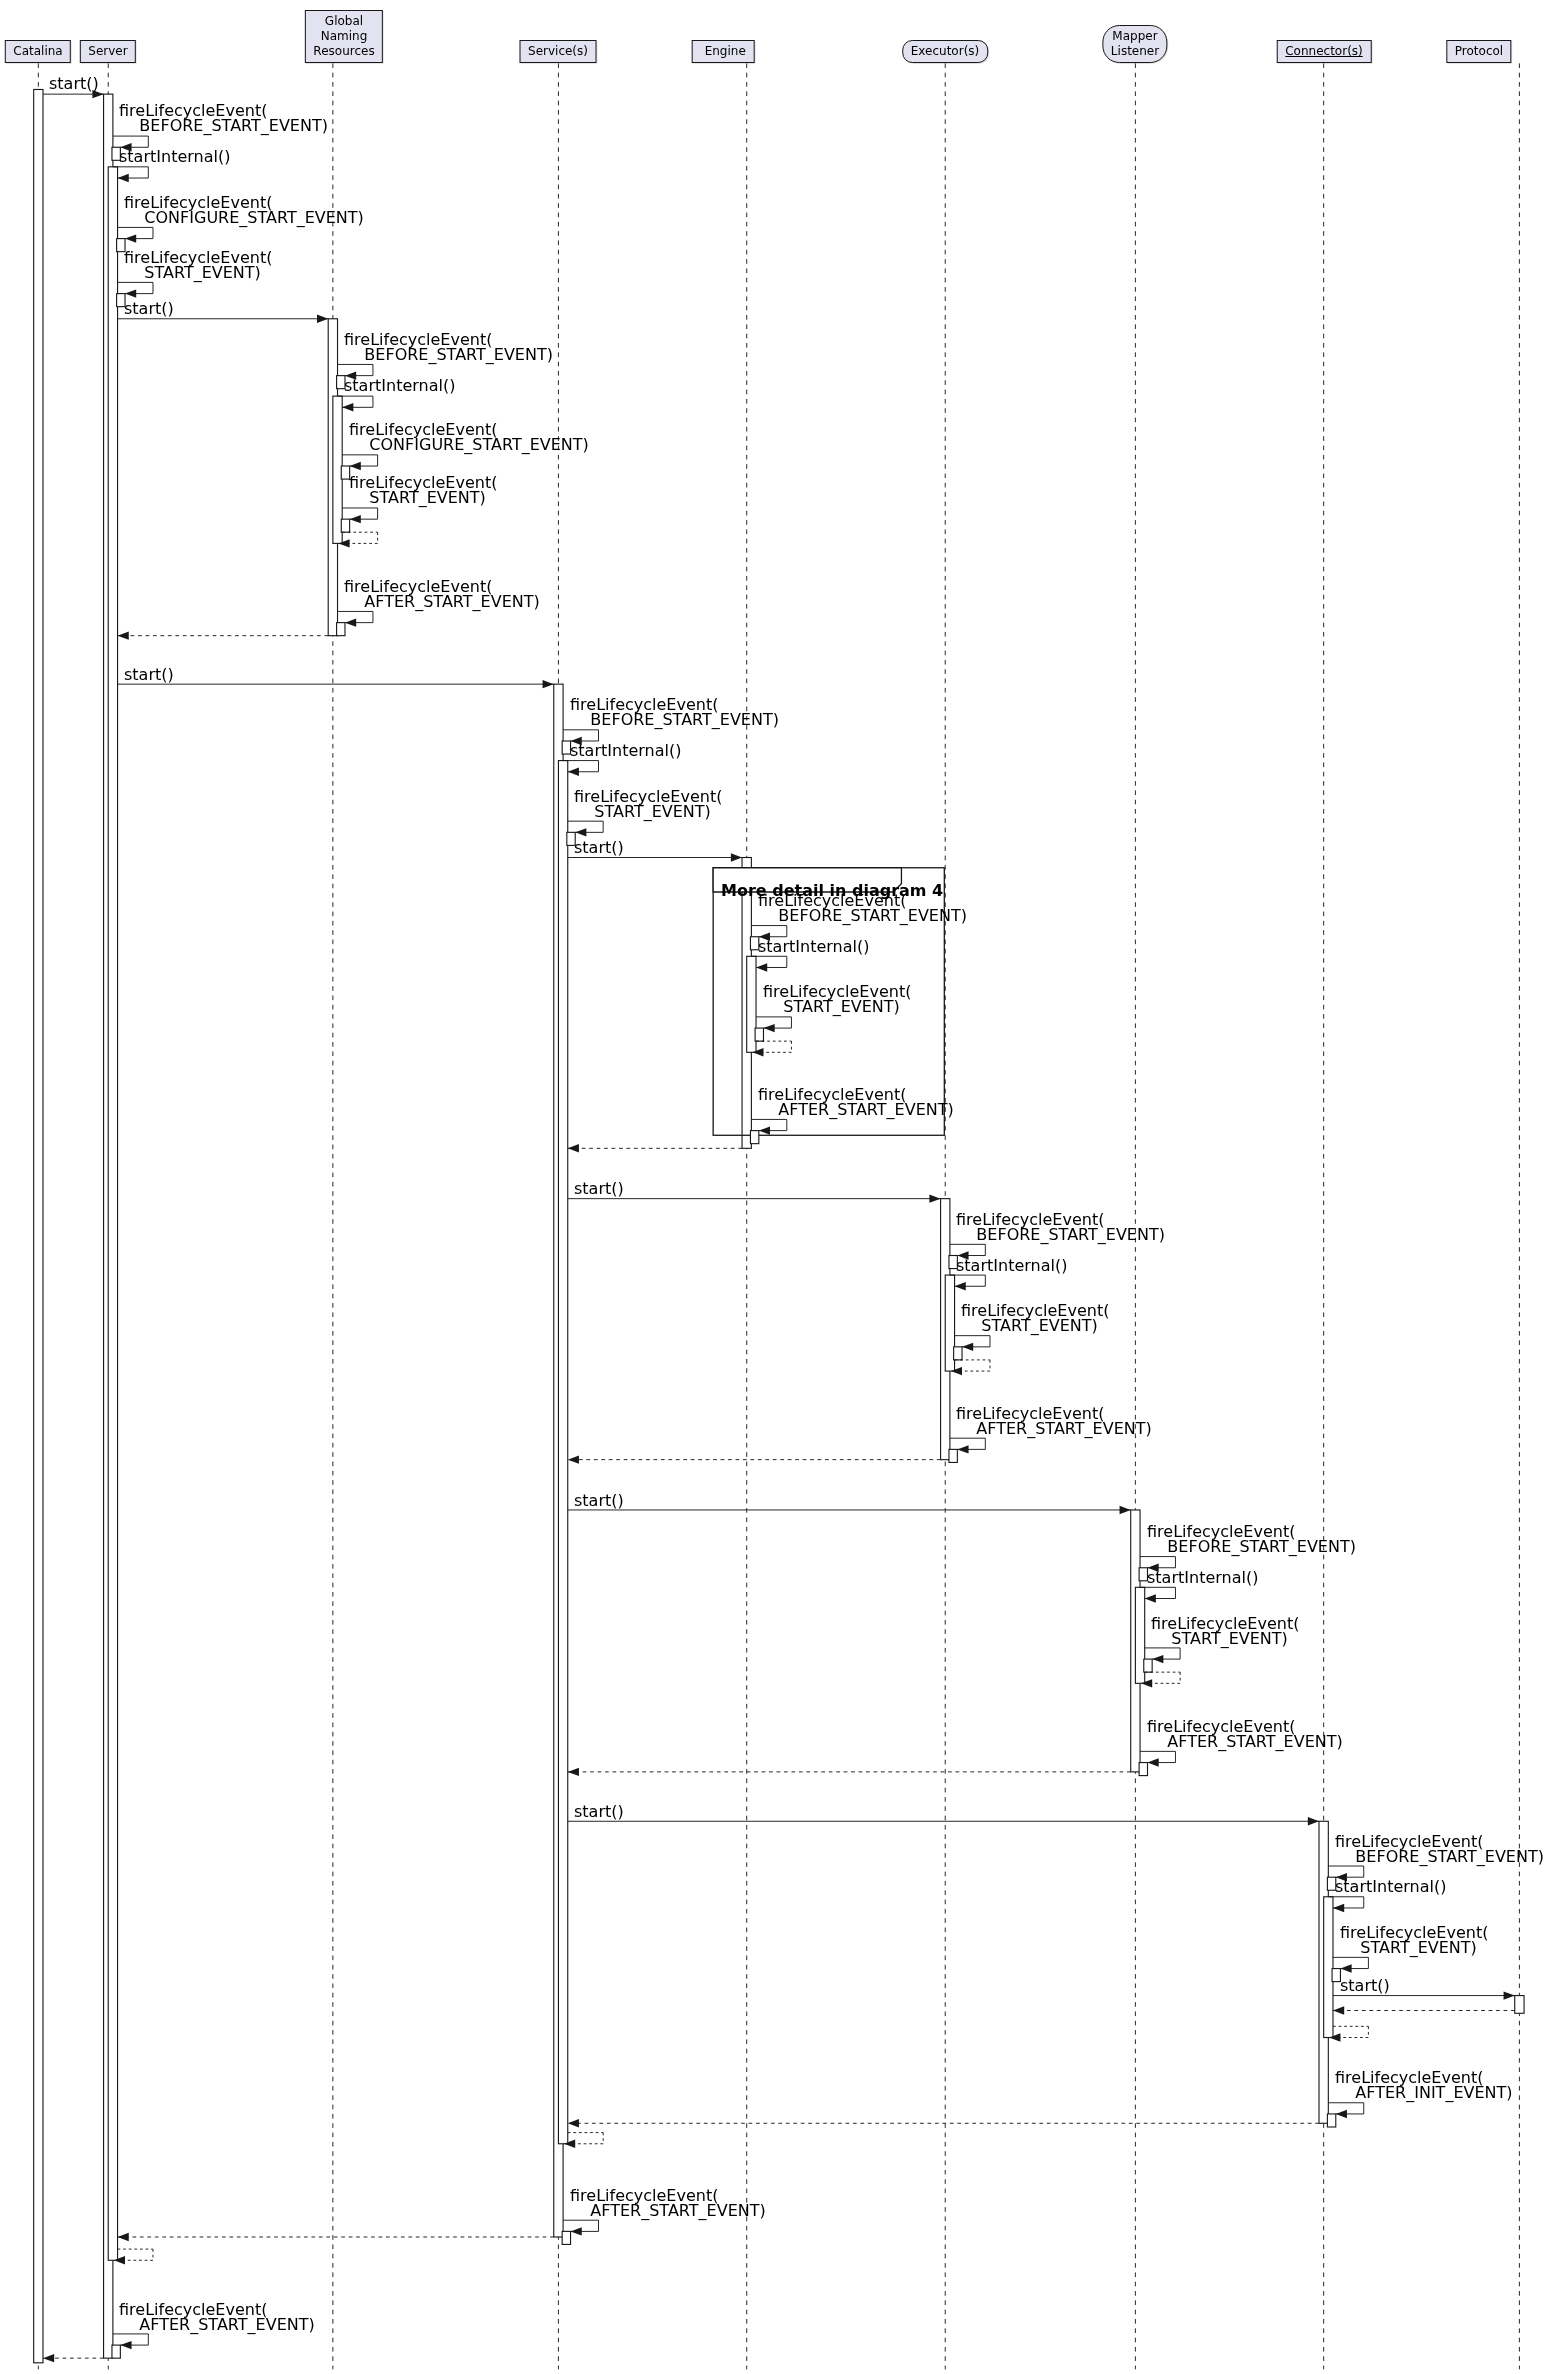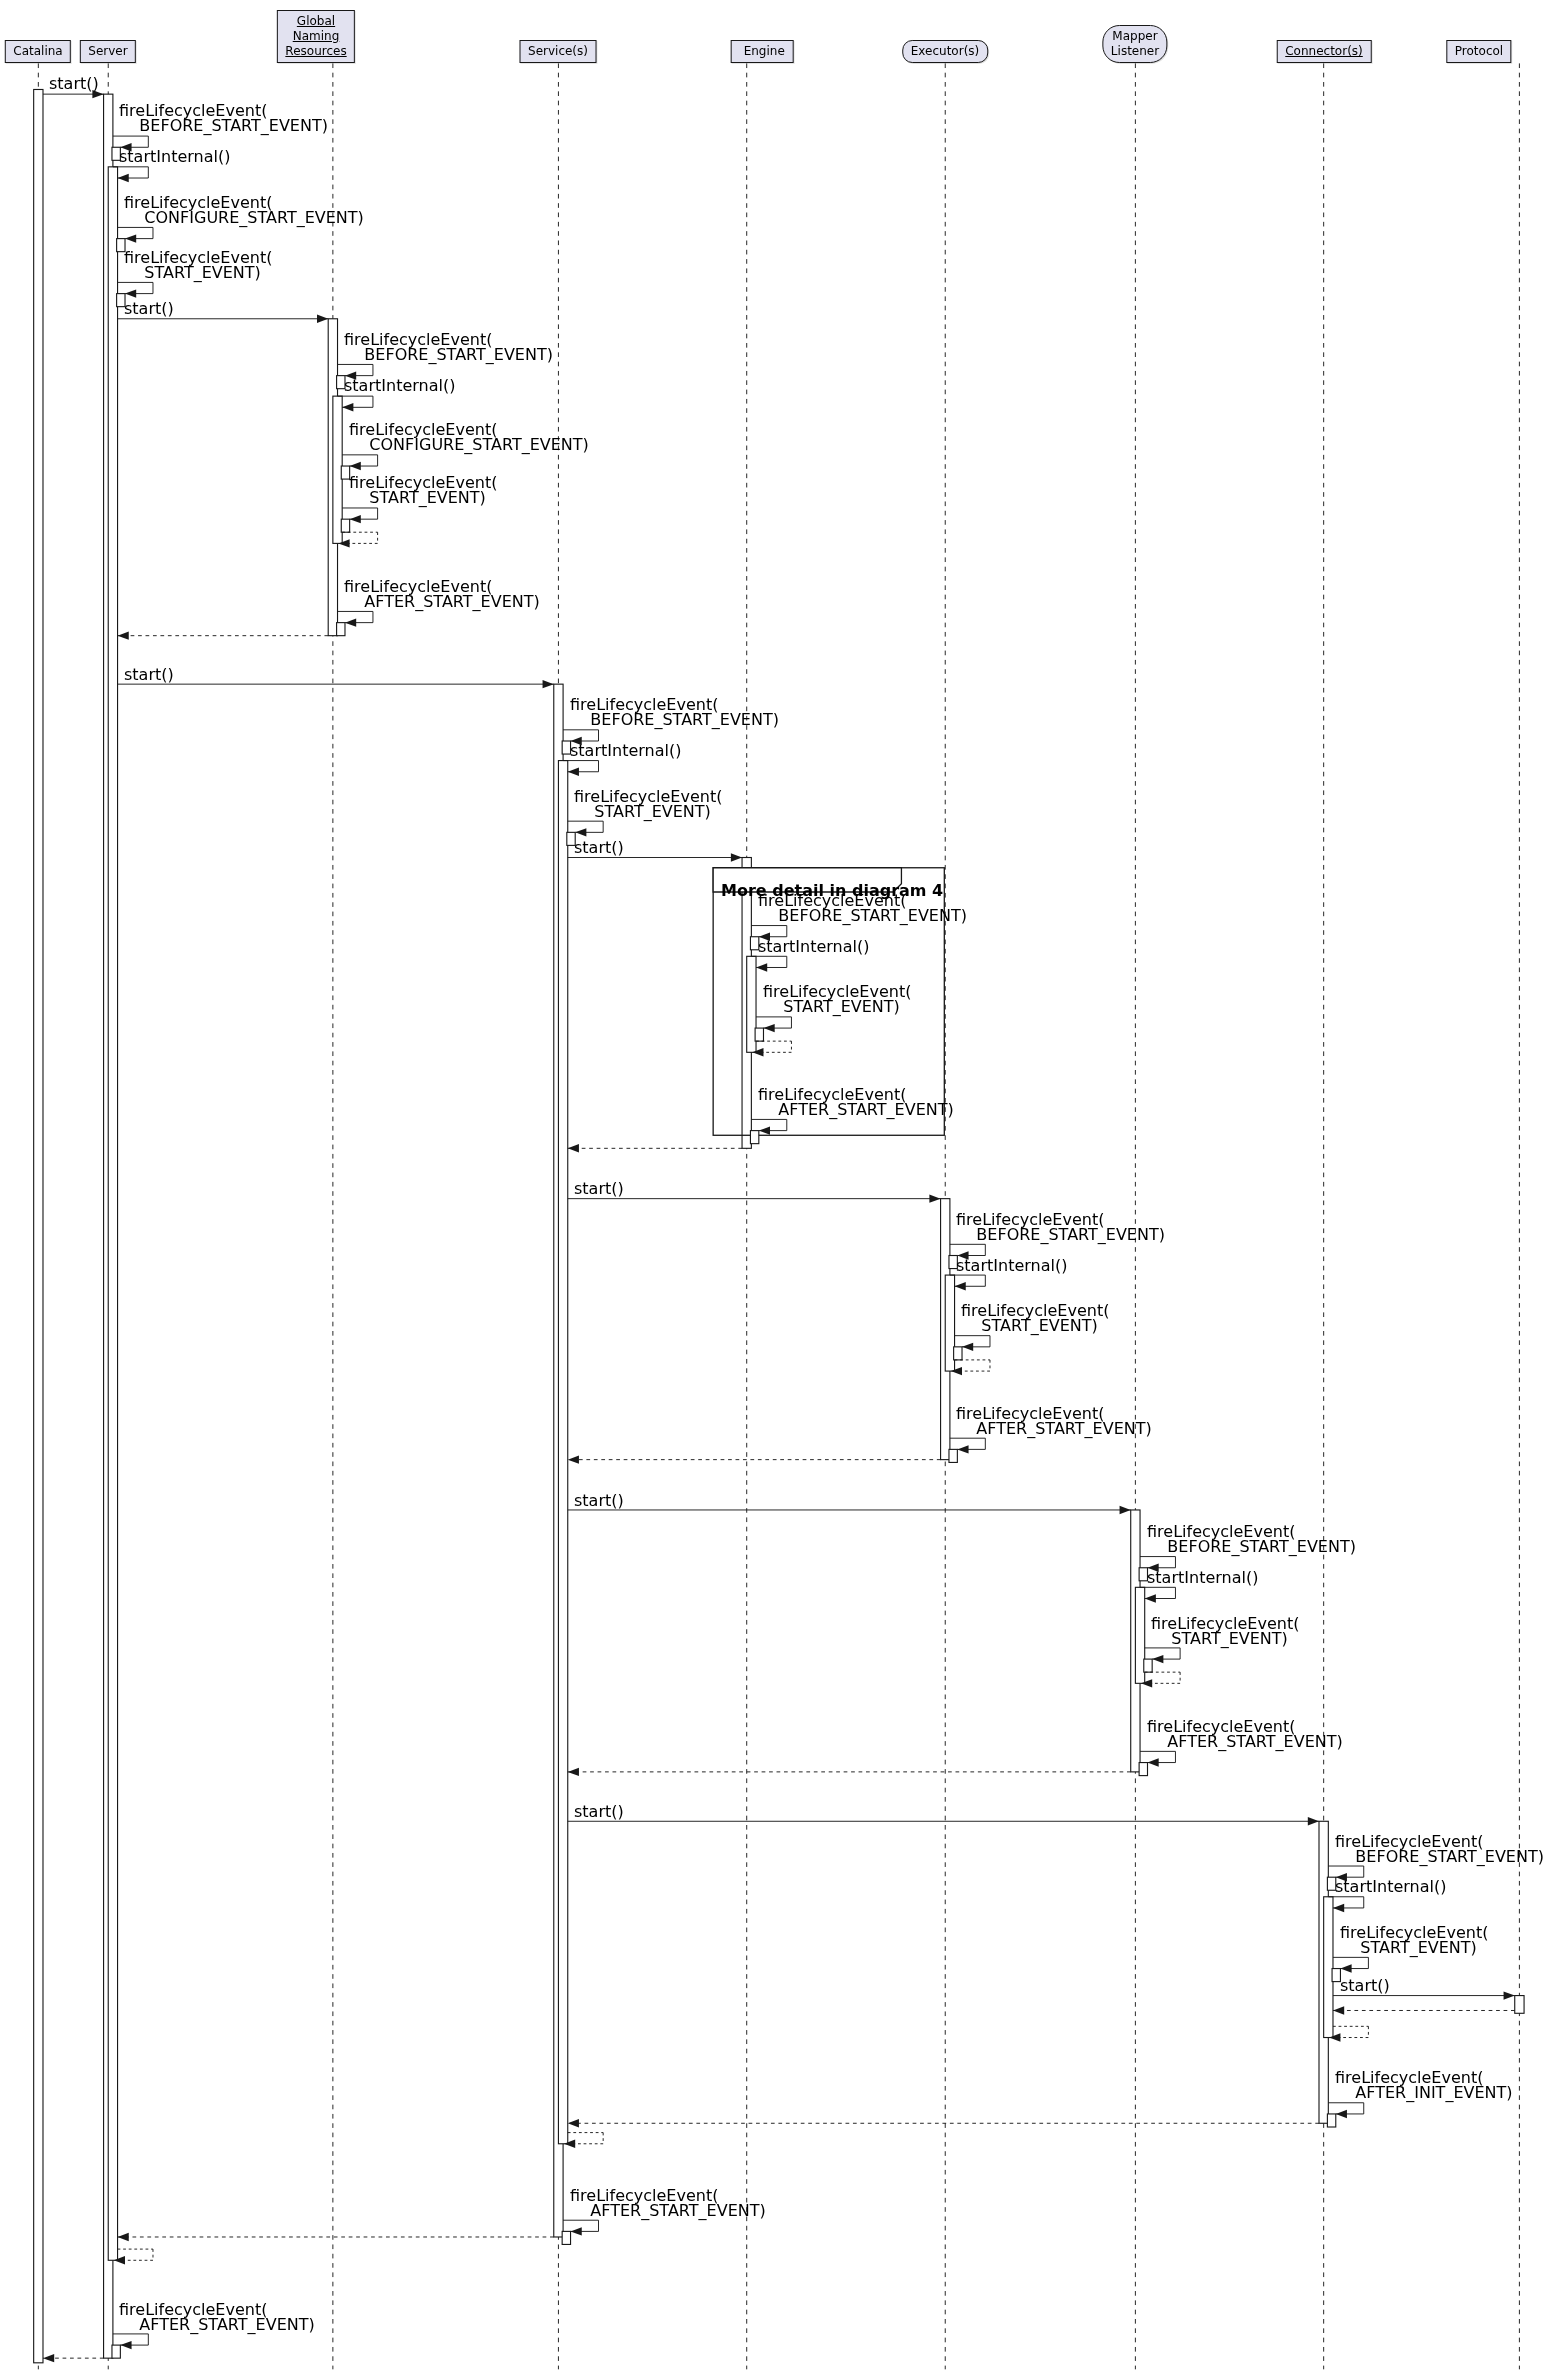--- a/index.html
+++ b/index.html
@@ -270,25 +270,25 @@
       <line x1="121" y1="2504" x2="159" y2="2504" stroke="#181818" stroke-width="1"></line>
       <line x1="159" y1="2504" x2="159" y2="2516" stroke="#181818" stroke-width="1"></line>
       <line x1="159" y1="2516" x2="129" y2="2516" stroke="#181818" stroke-width="1"></line>
       <polygon points="129,2516 141,2511.5 141,2520.5" fill="#181818"></polygon>
       <rect x="120" y="2516" width="9" height="14" fill="#ffffff" stroke="#181818" stroke-width="1.2"></rect>
       <line x1="111" y1="2530" x2="46" y2="2530" stroke="#181818" stroke-width="1" stroke-dasharray="4,4"></line>
       <polygon points="46,2530 58,2525.5 58,2534.5" fill="#181818"></polygon>
     </svg>
     <div class="lf-header" style="left: 38px; bottom: 2311px;">Catalina</div>
     <div class="lf-header" style="left: 108px; bottom: 2311px; margin-top: 48px;">Server</div>
-    <div class="lf-header" style="left: 316px; bottom: 2311px; text-decoration: underline;">Global
+    <div class="lf-header" style="left: 344px; bottom: 2311px;">Global
 Naming
 Resources</div>
     <div class="lf-header" style="left: 558px; bottom: 2311px;">Service(s)</div>
-    <div class="lf-header" style="left: 762px; bottom: 2311px; padding-left: 12px;">Engine</div>
+    <div class="lf-header" style="left: 723px; bottom: 2311px; padding-left: 12px;">Engine</div>
     <div class="lf-header" style="left: 945px; bottom: 2311px; border-radius: 10px;">Executor(s)</div>
     <div class="lf-header" style="left: 1135px; bottom: 2311px; border-radius: 17px;">Mapper
 Listener</div>
     <div class="lf-header" style="left: 1324px; bottom: 2311px; text-decoration: underline;">Connector(s)</div>
     <div class="lf-header" style="left: 1479px; bottom: 2311px;">Protocol</div>
     <div class="frame-label" style="left: 721px; top: 872px;">More detail in diagram 4</div>
     <div class="msg-label" style="left: 49px; top: 76px;">start()</div>
     <div class="msg-label" style="left: 119px; top: 103px;">fireLifecycleEvent(
     BEFORE_START_EVENT)</div>
     <div class="msg-label" style="left: 119px; top: 149px;">startInternal()</div>

